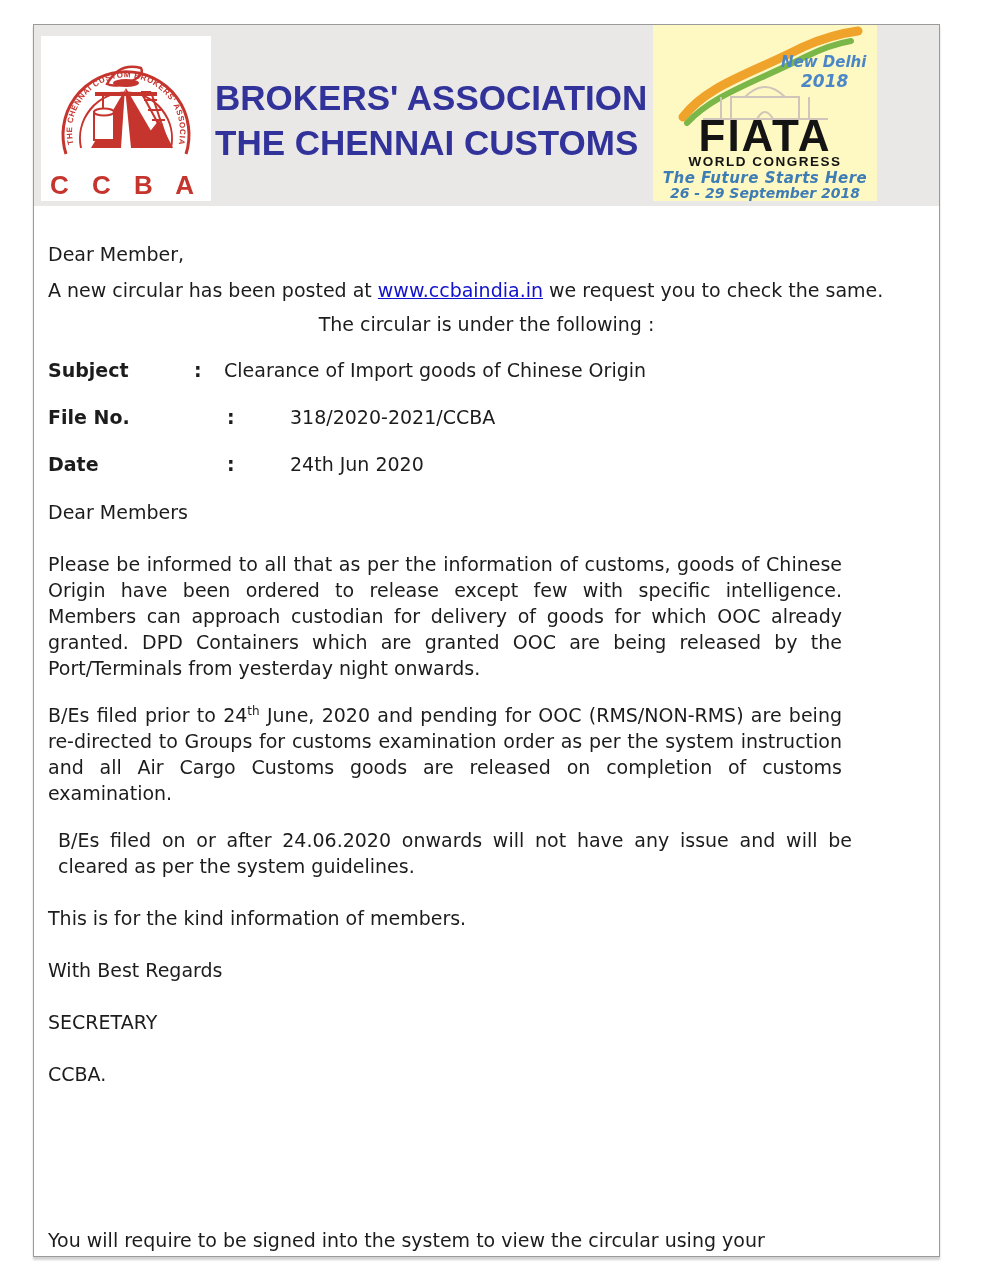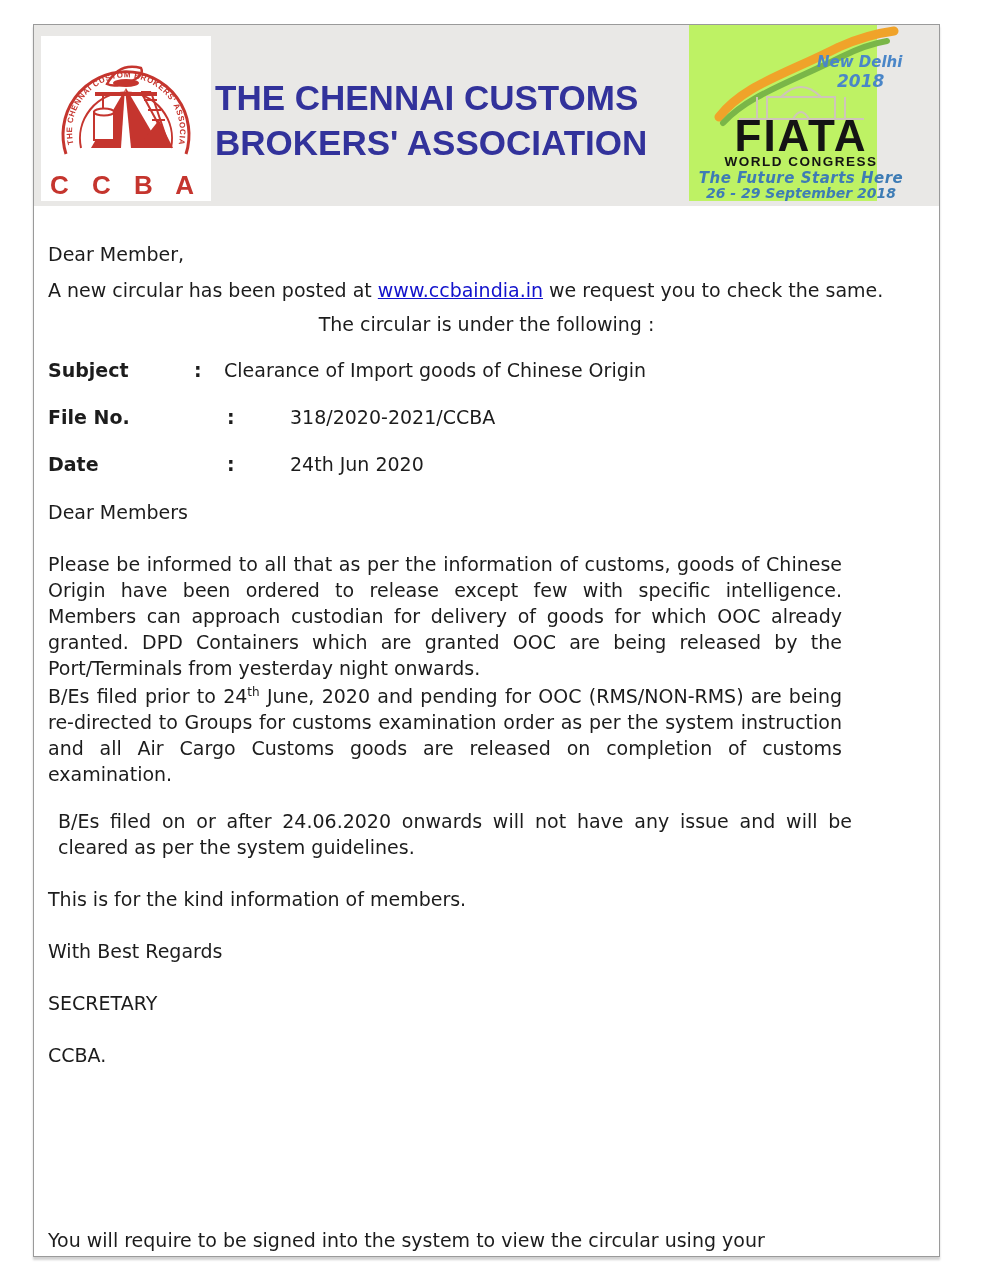--- a/index.html
+++ b/index.html
@@ -39,40 +39,40 @@
     font-weight: bold;
     font-size: 35px;
     line-height: 45px;
     color: #32329b;
     letter-spacing: 0px;
     white-space: nowrap;
   }
   .fiata-box {
     position: absolute;
     right: 62px; top: 0px;
-    width: 188px; height: 176px;
-    background: #bef264;
+    width: 224px; height: 176px;
+    background: #fef9c3;
   }
   
   .letter {
     padding: 0 14px;
     font-size: 19px;
     line-height: 26px;
   }
   .line { white-space: nowrap; }
   .salutation      { margin-top: 35px; }
   .intro           { margin-top: 10px; max-width: 840px; }
   .circular-note   { margin-top: 8px; text-align: center; }
   .field-row       { display: flex; margin-top: 20px; }
   .field-row + .field-row { margin-top: 21px; gap: 33px; }
   .field-label     { width: 146px; font-weight: bold; }
   .field-sep       { width: 30px; font-weight: bold; }
   .salutation2     { margin-top: 22px; }
   .para-just       { margin-top: 26px; width: 794px; text-align: justify; }
-  .para-just.p2    { margin-top: 2px; }
+  .para-just.p2    { margin-top: 21px; }
   .para-just.p3    { margin-top: 21px; margin-left: 10px; }
   .para-plain      { margin-top: 26px; }
   sup { font-size: 12px; line-height: 0; vertical-align: super; }
   a.circ-link { color: #1212cc; text-decoration: underline; cursor: pointer; }
   .footer-line {
     position: absolute;
     left: 14px; bottom: 3px;
     font-size: 19px; line-height: 26px;
     white-space: nowrap;
   }
@@ -110,22 +110,22 @@
         <ellipse cx="63" cy="76" rx="10" ry="3.5" fill="#ffffff" stroke="#c5352e" stroke-width="2"></ellipse>
 
         <path d="M 66,48 Q 78,26 100,32 Q 104,40 88,46 Q 74,52 66,48 Z" fill="none" stroke="#c5352e" stroke-width="2.5"></path>
         <ellipse cx="85" cy="47" rx="13" ry="4" fill="#c5352e"></ellipse>
 
         <text x="85" y="158" text-anchor="middle" font-size="26" font-weight="bold" fill="#c5352e" font-family="Liberation Sans, sans-serif" letter-spacing="8">C  C  B  A</text>
       </svg>
     </div>
 
     <div class="org-title">
+      <div>BROKERS' ASSOCIATION</div>
       <div>THE CHENNAI CUSTOMS</div>
-      <div>BROKERS' ASSOCIATION</div>
     </div>
 
     <div class="fiata-box">
       <svg width="224" height="176" viewBox="0 0 224 176" xmlns="http://www.w3.org/2000/svg">
 
         <path d="M 30,92 C 55,60 95,50 150,22 C 170,13 190,8 205,6" fill="none" stroke="#f0a32a" stroke-width="9" stroke-linecap="round"></path>
         <path d="M 34,98 C 60,70 100,58 152,32 C 170,23 186,18 198,16" fill="none" stroke="#7ab648" stroke-width="6" stroke-linecap="round"></path>
 
         <g stroke="#cfc5ba" stroke-width="2" fill="none">
           <path d="M 92,72 Q 112,52 132,72"></path>

